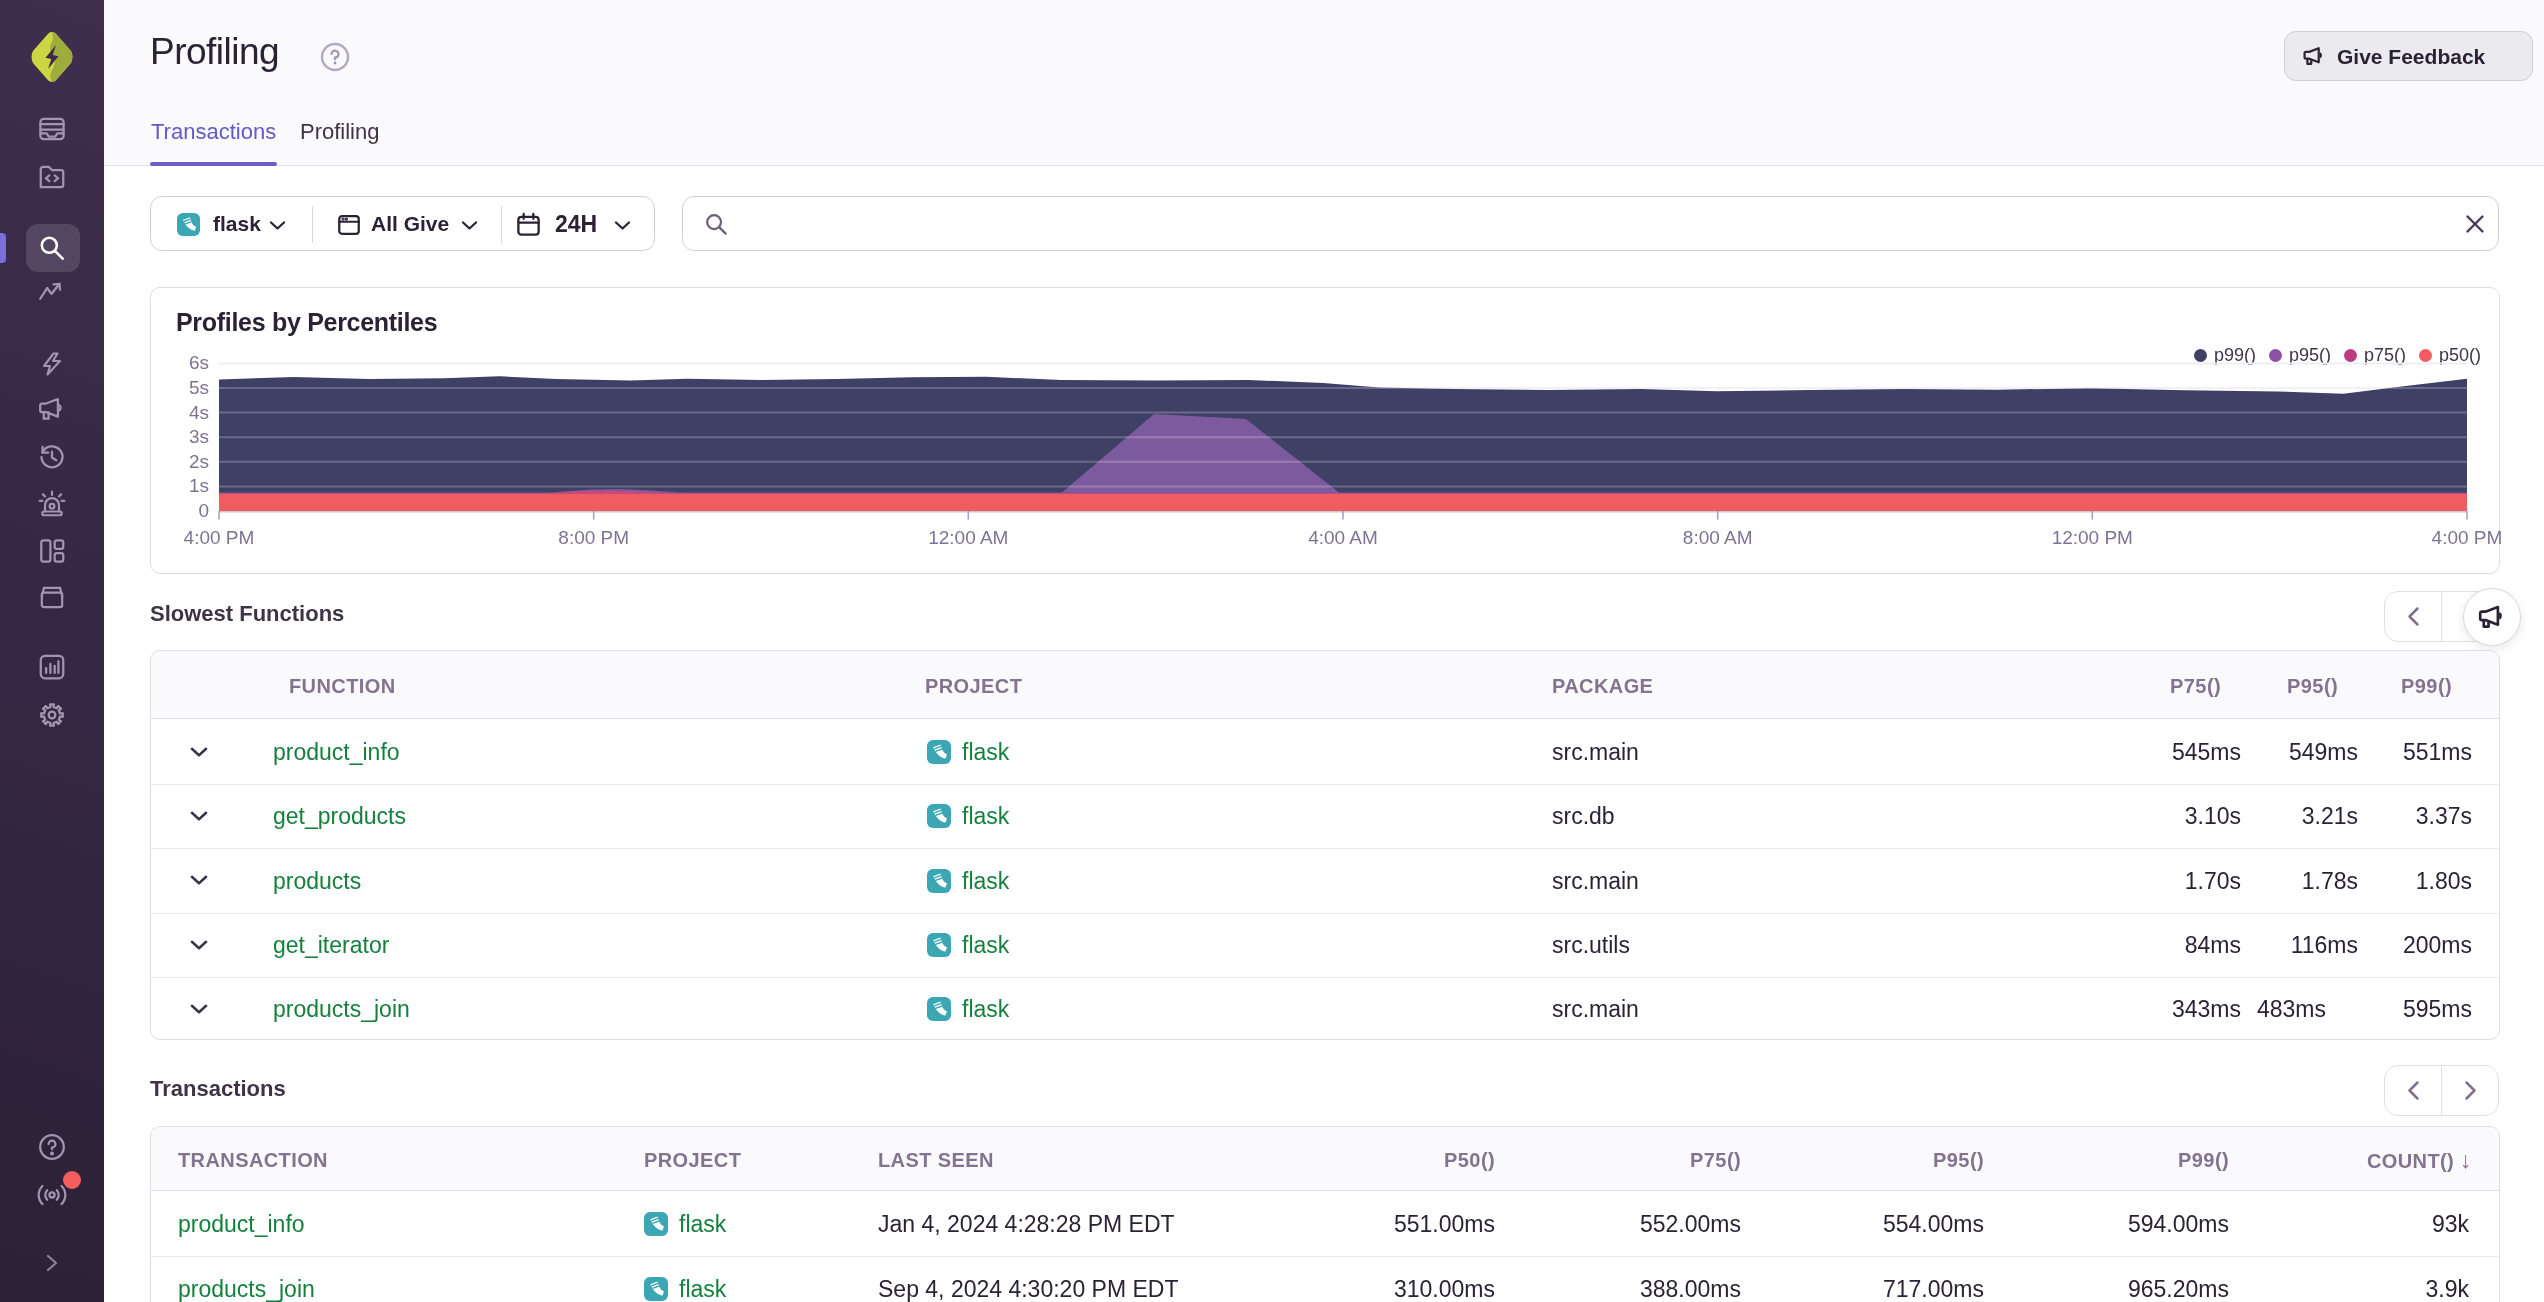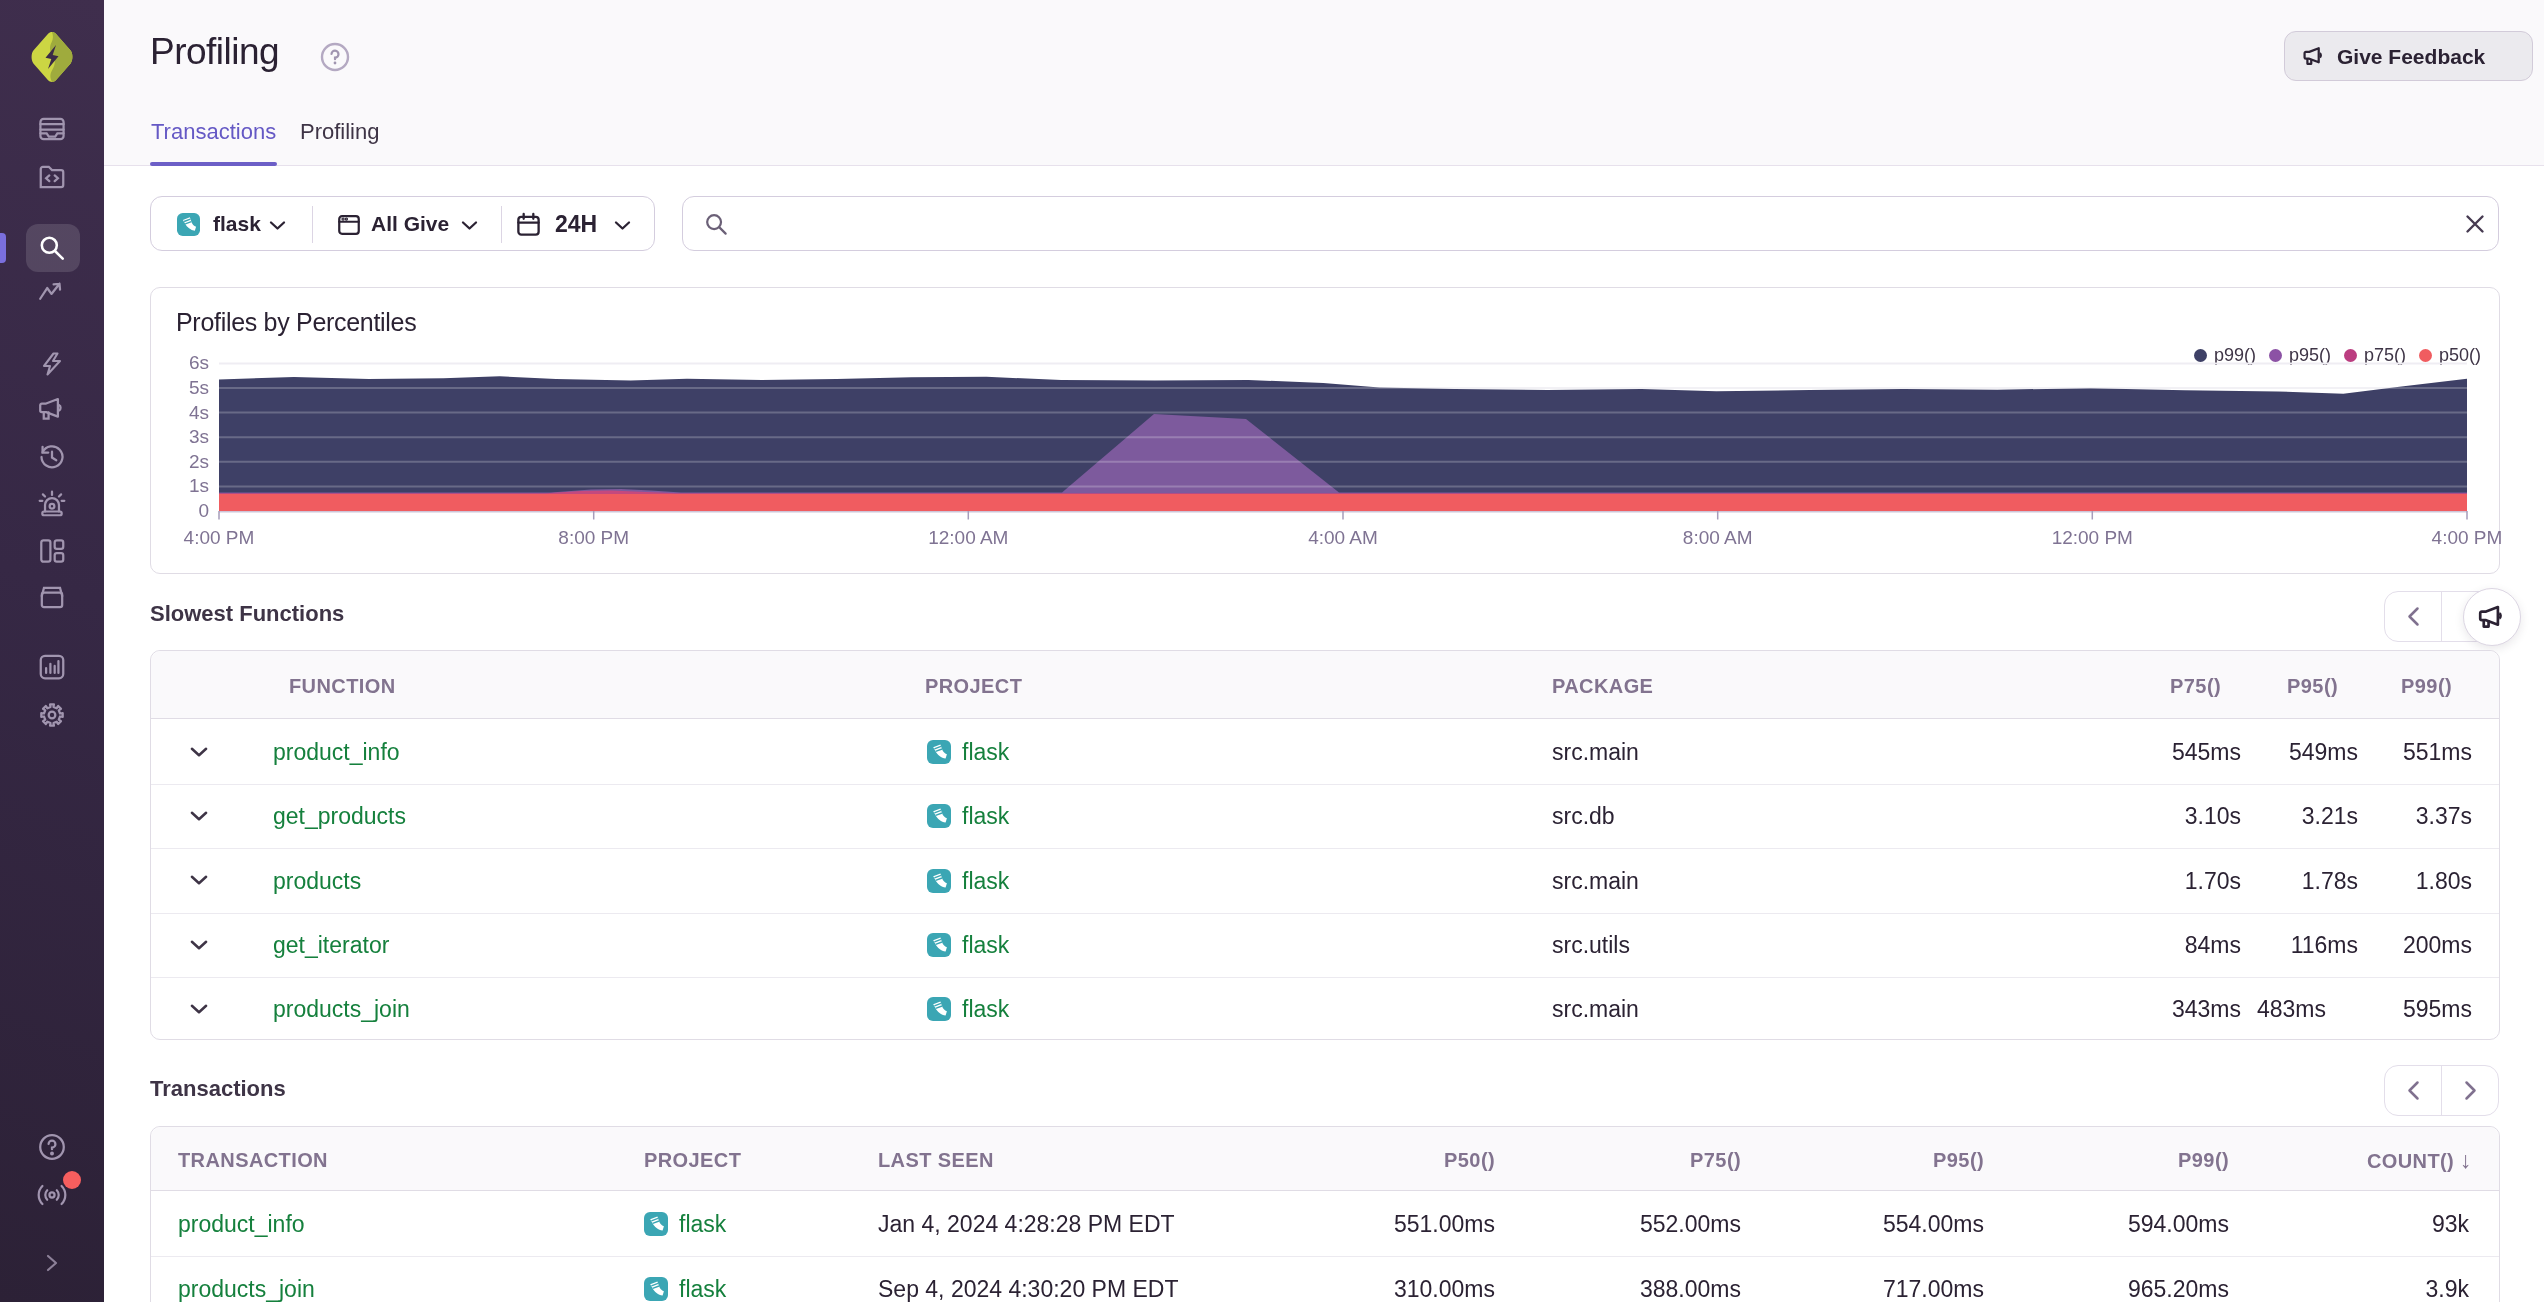--- a/index.html
+++ b/index.html
@@ -78,21 +78,21 @@
   <div class="abs" style="left:578px;top:196px;width:1817px;height:55px;border:1px solid #d4cdde;border-radius:12px;background:#fff">
     <svg class="abs" style="left:21px;top:15px" width="25" height="25" viewBox="0 0 26 26" fill="none" stroke="#6b6077" stroke-width="2.3" stroke-linecap="round">
       <circle cx="10.5" cy="10.5" r="7.2"></circle>
         <path d="M16 16 L22.5 22.5"></path>
     </svg>
     <svg class="abs" style="left:1782px;top:17px" width="20" height="20" viewBox="0 0 20 20" fill="none" stroke="#473b52" stroke-width="2.4" stroke-linecap="round">
         <path d="M2.5 2.5 L17.5 17.5 M17.5 2.5 L2.5 17.5"></path>
       </svg>
   </div>
   <div class="panel" style="left:46px;top:287px;width:2350px;height:287px">
-    <div class="abs" style="left:25px;top:20px;font-size:25px;font-weight:normal;letter-spacing:-0.3px">Profiles by Percentiles</div>
+    <div class="abs" style="left:25px;top:20px;font-size:25px;font-weight:bold;letter-spacing:-0.3px">Profiles by Percentiles</div>
     <div class="abs" style="top:57px;right:18px;display:flex;align-items:center;gap:13px;font-size:18px;color:#3e3446">
       <span style="display:flex;align-items:center;gap:7px"><i class="dot" style="background:#3e4066"></i>p99()</span>
       <span style="display:flex;align-items:center;gap:7px"><i class="dot" style="background:#8c52a5"></i>p95()</span>
       <span style="display:flex;align-items:center;gap:7px"><i class="dot" style="background:#bb3d80"></i>p75()</span>
       <span style="display:flex;align-items:center;gap:7px"><i class="dot" style="background:#f05c60"></i>p50()</span>
     </div>
     <svg class="abs" style="left:0;top:0;overflow:visible" width="2348" height="285" viewBox="0 0 2348 285">
       <g stroke="#efedf3" stroke-width="2">
         <path d="M68 75.4 H2316 M68 100 H2316 M68 124.6 H2316 M68 149.2 H2316 M68 173.8 H2316 M68 198.4 H2316"></path>
       </g>

